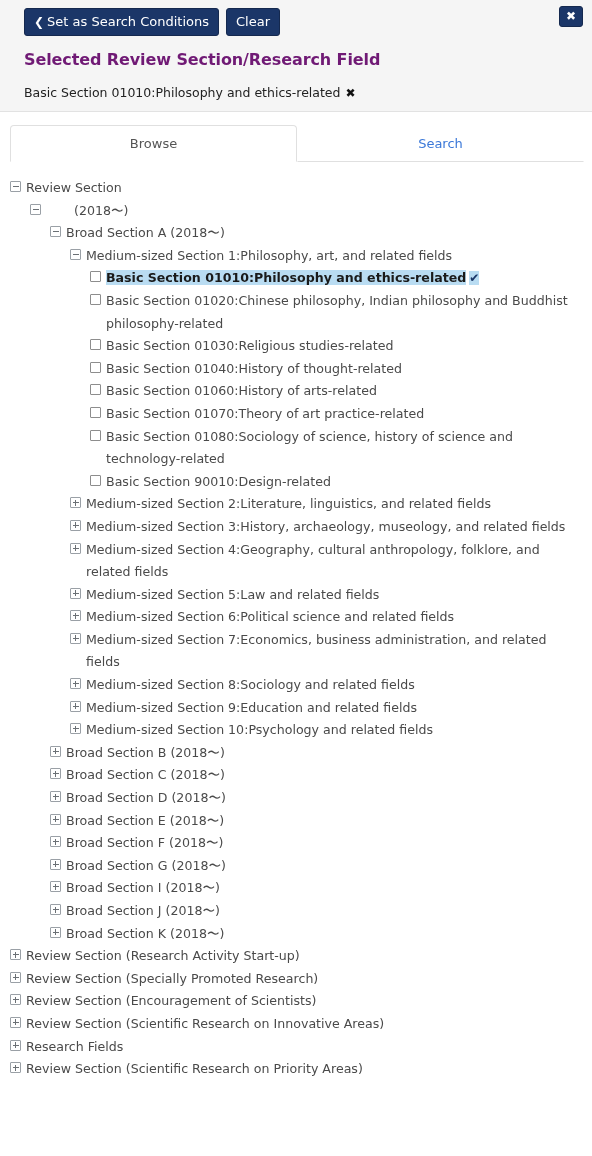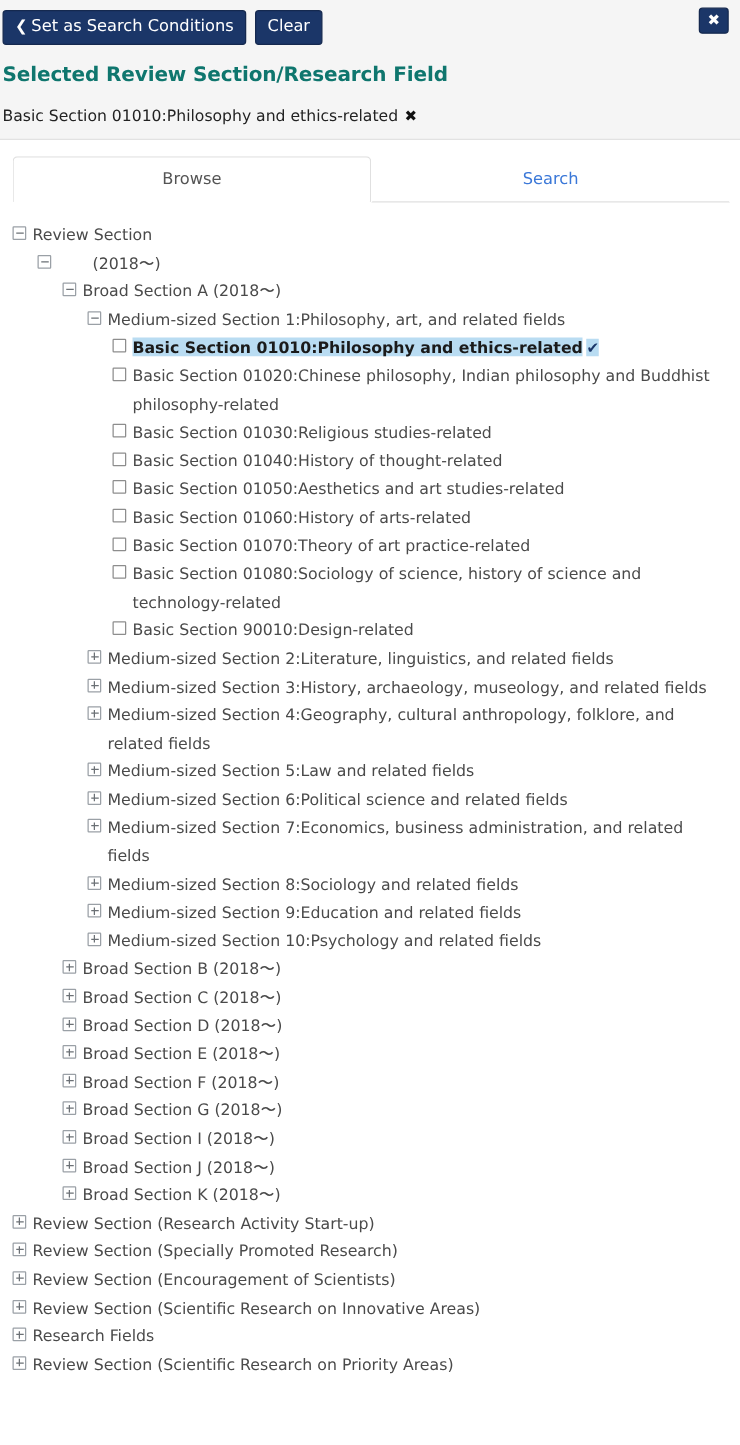--- a/index.html
+++ b/index.html
@@ -9,21 +9,21 @@
     background: #ffffff;
     font-family: "DejaVu Sans", "Liberation Sans", sans-serif;
   }
   body { overflow: hidden; }
 
   
   .header-panel {
     position: relative;
     background: #f5f5f5;
     border-bottom: 1px solid #e2e2e2;
-    padding: 8px 10px 10px 2px;
+    padding: 8px 10px 10px 24px;
   }
   .btn-row { display: flex; align-items: center; gap: 7px; }
   .btn {
     background: #1b3668;
     color: #ffffff;
     border: 1px solid #15294f;
     border-radius: 3px;
     font-size: 13px;
     line-height: 1;
     padding: 6px 9px 7px 9px;
@@ -43,21 +43,21 @@
     font-size: 12px;
     line-height: 19px;
     text-align: center;
     cursor: pointer;
     font-weight: bold;
   }
   .panel-title {
     margin: 14px 0 0 0;
     font-size: 16px;
     font-weight: bold;
-    color: #0f766e;
+    color: #701a75;
     letter-spacing: -0.1px;
   }
   .chip-row { margin-top: 13px; }
   .chip {
     font-size: 12.5px;
     color: #222222;
     white-space: nowrap;
   }
   .chip-x {
     color: #111;
@@ -205,21 +205,20 @@
   <div class="node ind3">
     <span class="toggle"></span>
     <span class="label">Medium-sized Section 1:Philosophy, art, and related fields</span>
   </div>
 
   <div id="basic-list">
       <div class="node ind4 sel"><span class="cb"></span><span class="label">Basic Section 01010:Philosophy and ethics-related</span><span class="check">✔</span></div>
       <div class="node ind4"><span class="cb"></span><span class="label">Basic Section 01020:Chinese philosophy, Indian philosophy and Buddhist philosophy-related</span></div>
       <div class="node ind4"><span class="cb"></span><span class="label">Basic Section 01030:Religious studies-related</span></div>
       <div class="node ind4"><span class="cb"></span><span class="label">Basic Section 01040:History of thought-related</span></div>
-      <div class="node ind4"><span class="cb"></span><span class="label">Basic Section 01050:Aesthetics and art studies-related</span></div>
       <div class="node ind4"><span class="cb"></span><span class="label">Basic Section 01060:History of arts-related</span></div>
       <div class="node ind4"><span class="cb"></span><span class="label">Basic Section 01070:Theory of art practice-related</span></div>
       <div class="node ind4"><span class="cb"></span><span class="label">Basic Section 01080:Sociology of science, history of science and technology-related</span></div>
       <div class="node ind4"><span class="cb"></span><span class="label">Basic Section 90010:Design-related</span></div>
     </div>
 
   <div id="medium-list">
       <div class="node ind3"><span class="toggle plus"></span><span class="label">Medium-sized Section 2:Literature, linguistics, and related fields</span></div>
       <div class="node ind3"><span class="toggle plus"></span><span class="label">Medium-sized Section 3:History, archaeology, museology, and related fields</span></div>
       <div class="node ind3"><span class="toggle plus"></span><span class="label">Medium-sized Section 4:Geography, cultural anthropology, folklore, and related fields</span></div>

